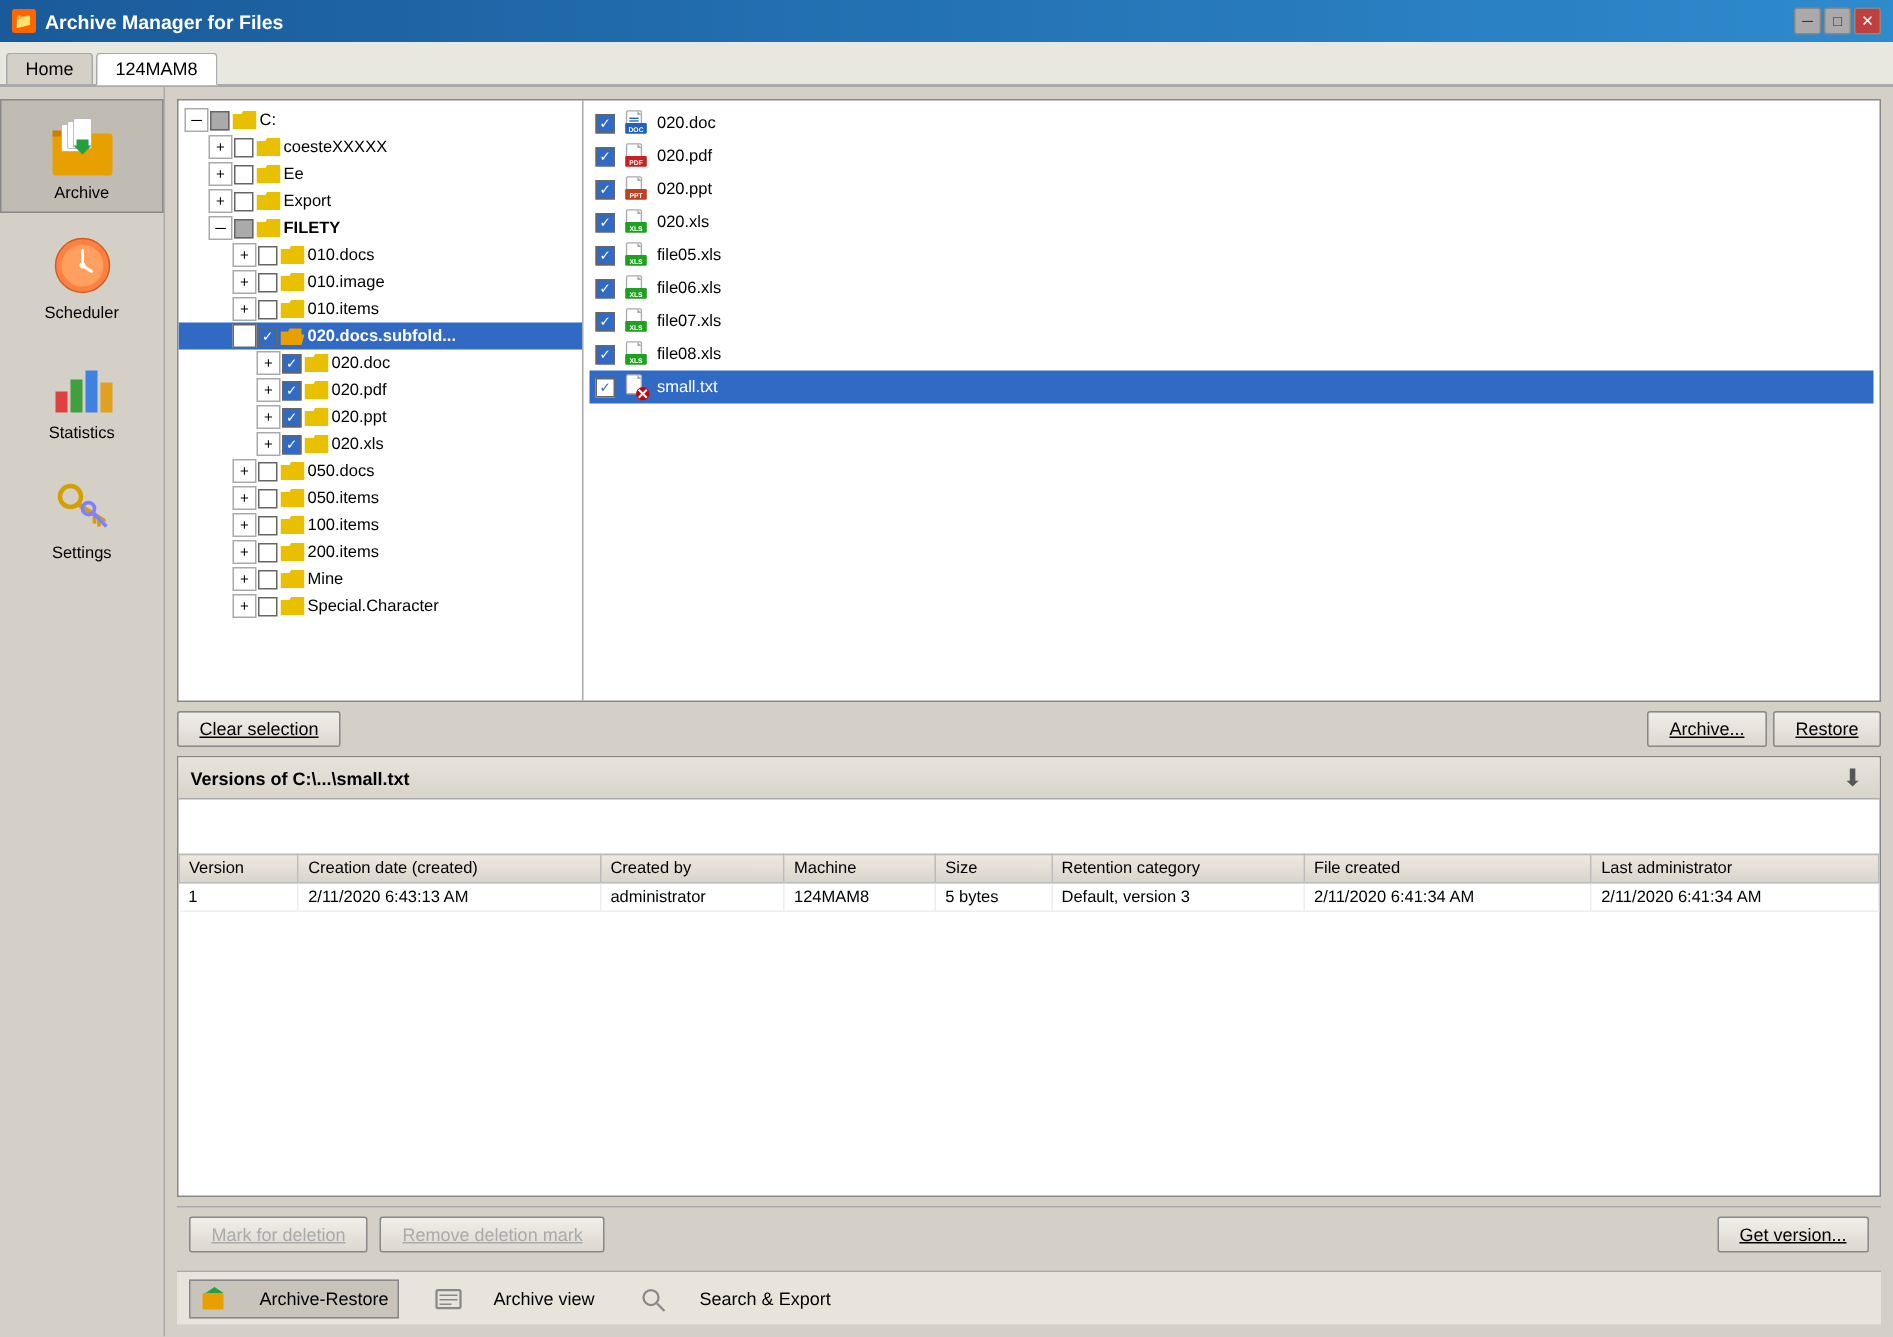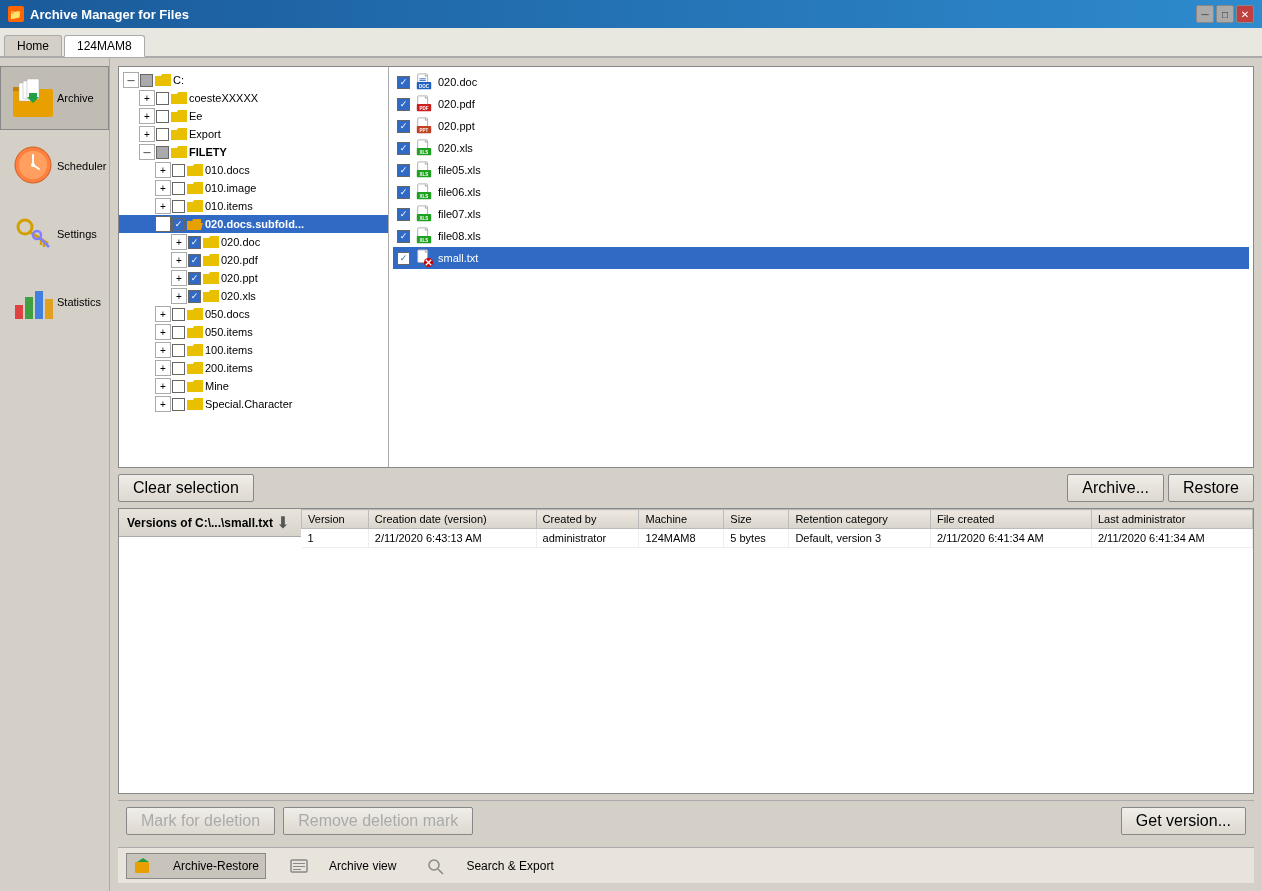--- a/index.html
+++ b/index.html
@@ -59,21 +59,21 @@
       background: #d4d0c8;
       border-right: 1px solid #aaa;
       display: flex;
       flex-direction: column;
       align-items: center;
       padding: 8px 0;
       gap: 4px;
     }
     .sidebar-item {
       display: flex;
-      flex-direction: row;
+      flex-direction: column;
       align-items: center;
       cursor: pointer;
       padding: 6px 8px;
       width: 100%;
       border: 1px solid transparent;
     }
     .sidebar-item.active { background: #c0bcb4; border-color: #888; }
     .sidebar-icon { width: 48px; height: 48px; display: flex; align-items: center; justify-content: center; margin-bottom: 2px; }
     .sidebar-label { font-size: 11px; text-align: center; color: #000; }
 
@@ -160,49 +160,51 @@
     .bottom-controls {
       display: flex;
       justify-content: space-between;
       align-items: center;
     }
     .btn {
       padding: 4px 14px;
       border: 1px solid #888;
       background: linear-gradient(to bottom, #f0eee8, #ddd8d0);
       cursor: pointer;
-      font-size: 16px;
+      font-size: 12px;
       border-radius: 2px;
+      text-decoration: underline;
     }
     .btn:disabled { color: #aaa; cursor: default; }
 
     
     .versions-panel {
       border: 1px solid #888;
       background: white;
       flex: 1;
       display: flex;
-      flex-direction: row;
+      flex-direction: column;
     }
     .versions-header {
       background: linear-gradient(to bottom, #e8e4dc, #d8d4cc);
       border-bottom: 1px solid #aaa;
       padding: 4px 8px;
       display: flex;
       align-items: center;
       justify-content: space-between;
       height: 28px;
     }
     .versions-title { font-weight: bold; font-size: 12px; }
 
     
     .versions-table {
       width: 100%;
       border-collapse: collapse;
       font-size: 11px;
+      margin-top: 36px;
     }
     .versions-table th {
       background: linear-gradient(to bottom, #eee8e0, #d8d4cc);
       border: 1px solid #bbb;
       padding: 3px 6px;
       text-align: left;
       font-weight: normal;
       white-space: nowrap;
     }
     .versions-table td {
@@ -305,43 +307,43 @@
         </svg>
       </div>
       <span class="sidebar-label">Scheduler</span>
     </div>
 
 
     <div class="sidebar-item">
       <div class="sidebar-icon">
         <svg width="48" height="48" viewBox="0 0 48 48">
 
+          <rect x="6" y="28" width="8" height="14" fill="#e04040"></rect>
+          <rect x="16" y="20" width="8" height="22" fill="#40a040"></rect>
+          <rect x="26" y="14" width="8" height="28" fill="#4080e0"></rect>
+          <rect x="36" y="22" width="8" height="20" fill="#e0a020"></rect>
+        </svg>
+      </div>
+      <span class="sidebar-label">Statistics</span>
+    </div>
+
+    <div class="sidebar-item">
+      <div class="sidebar-icon">
+        <svg width="48" height="48" viewBox="0 0 48 48">
+
           <circle cx="16" cy="18" r="7" fill="none" stroke="#d4a000" stroke-width="3"></circle>
           <line x1="21" y1="23" x2="38" y2="34" stroke="#d4a000" stroke-width="3" stroke-linecap="round"></line>
           <line x1="32" y1="30" x2="32" y2="36" stroke="#d4a000" stroke-width="2.5"></line>
           <line x1="35" y1="32" x2="35" y2="38" stroke="#d4a000" stroke-width="2.5"></line>
           <circle cx="28" cy="26" r="4" fill="none" stroke="#8080ff" stroke-width="2.5"></circle>
           <line x1="31" y1="29" x2="40" y2="38" stroke="#8080ff" stroke-width="2.5"></line>
         </svg>
       </div>
       <span class="sidebar-label">Settings</span>
     </div>
-
-    <div class="sidebar-item">
-      <div class="sidebar-icon">
-        <svg width="48" height="48" viewBox="0 0 48 48">
-
-          <rect x="6" y="28" width="8" height="14" fill="#e04040"></rect>
-          <rect x="16" y="20" width="8" height="22" fill="#40a040"></rect>
-          <rect x="26" y="14" width="8" height="28" fill="#4080e0"></rect>
-          <rect x="36" y="22" width="8" height="20" fill="#e0a020"></rect>
-        </svg>
-      </div>
-      <span class="sidebar-label">Statistics</span>
-    </div>
   </div>
 
   <div class="content-area">
 
     <div class="file-panel">
       <div class="file-panel-content">
 
         <div class="tree-panel">
 
           <div class="tree-item indent-1">
@@ -636,21 +638,21 @@
     <div class="versions-panel">
       <div class="versions-header">
         <span class="versions-title">Versions of C:\...\small.txt</span>
         <div class="panel-icon-btn" style="font-size:16px;">⬇</div>
       </div>
       <div class="versions-content">
         <table class="versions-table">
           <thead>
             <tr>
               <th>Version</th>
-              <th>Creation date (version)</th>
+              <th>Creation date (created)</th>
               <th>Created by</th>
               <th>Machine</th>
               <th>Size</th>
               <th>Retention category</th>
               <th>File created</th>
               <th>Last administrator</th>
             </tr>
           </thead>
           <tbody>
             <tr>

